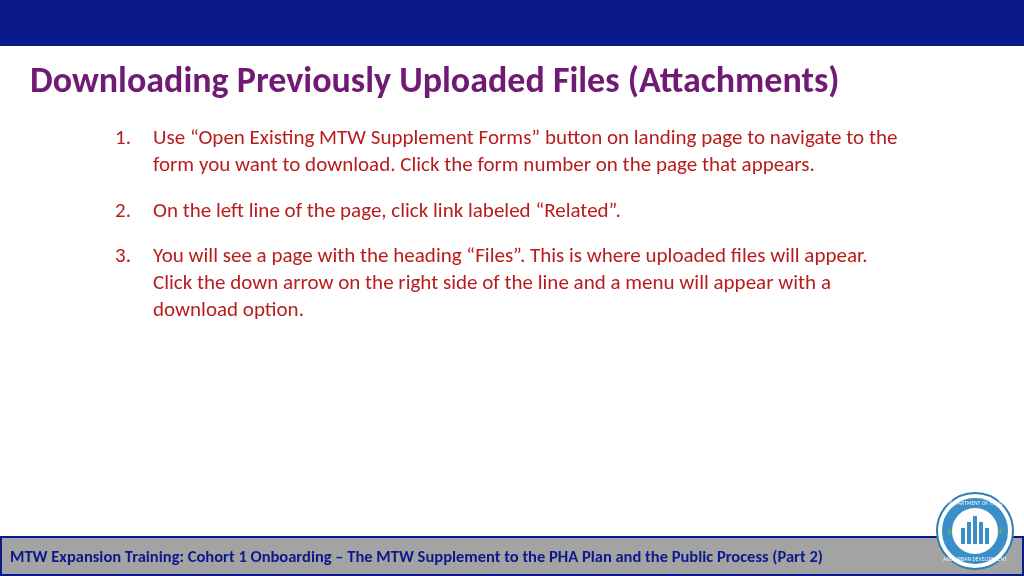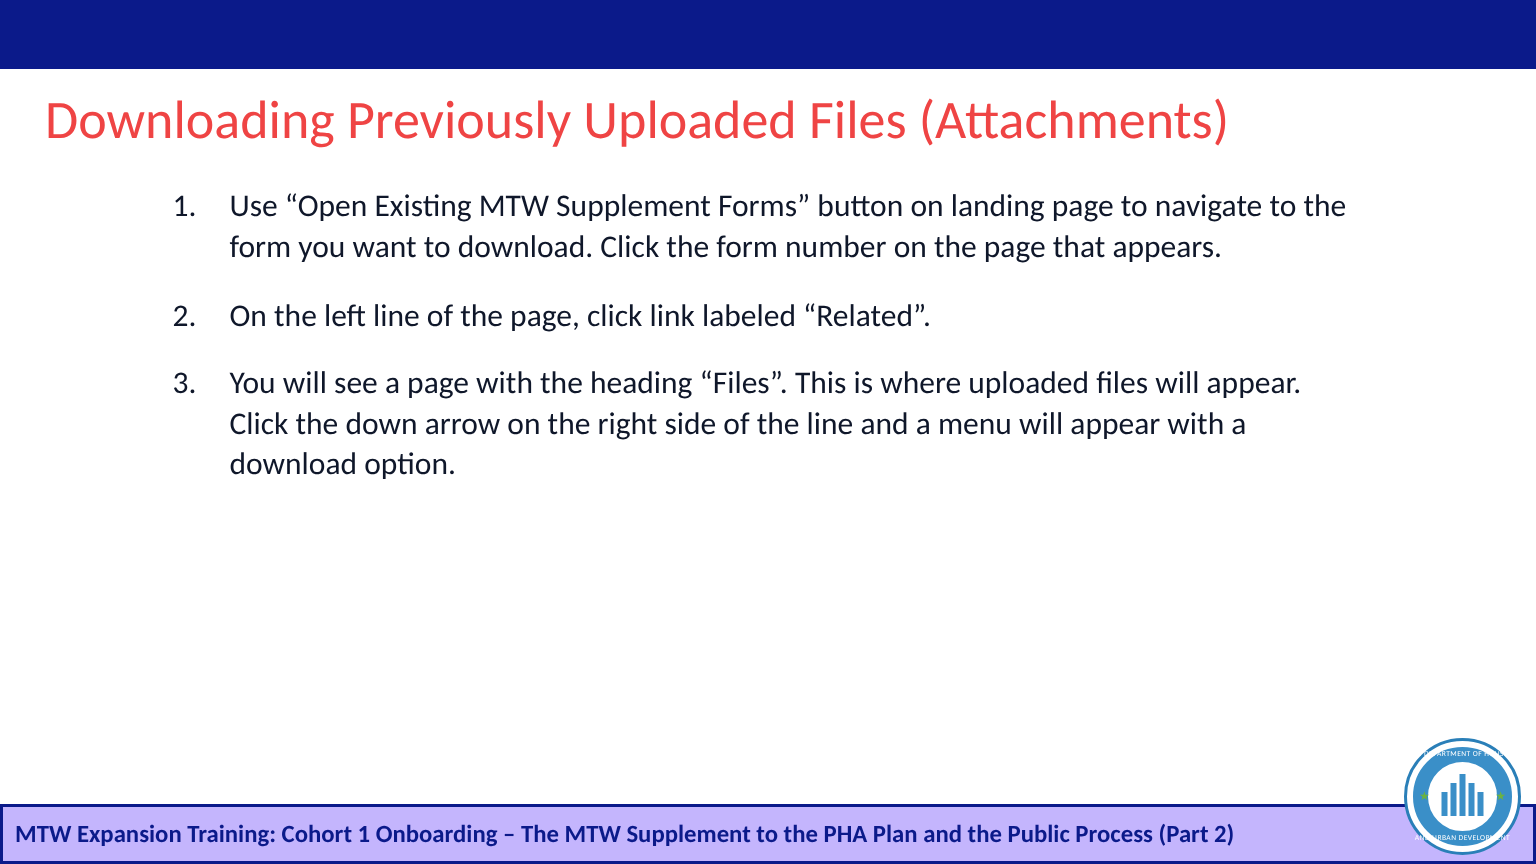--- a/index.html
+++ b/index.html
@@ -11,54 +11,54 @@
       position: relative;
       overflow: hidden;
     }
     .top-bar {
       width: 100%;
       height: 46px;
       background: #0b1a8a;
     }
     .slide-title {
       font-size: 36px;
-      color: #ef4444;
+      color: #701a75;
       padding: 12px 30px 0 30px;
-      font-weight: 400;
+      font-weight: 700;
     }
     .content {
       padding: 22px 115px 0 115px;
     }
     .step-list {
       list-style: none;
       counter-reset: step;
     }
     .step-item {
       counter-increment: step;
       font-size: 21px;
-      color: #0f172a;
+      color: #b91c1c;
       line-height: 1.3;
       margin-bottom: 18px;
       position: relative;
       padding-left: 38px;
     }
     .step-item::before {
       content: counter(step) ".";
       position: absolute;
       left: 0;
       top: 0;
       font-size: 21px;
     }
     .footer-bar {
       position: absolute;
       bottom: 0;
       left: 0;
       width: 100%;
       height: 40px;
-      background: #c4b5fd;
+      background: #a3a3a3;
       border: 2px solid #0b1a8a;
       display: flex;
       align-items: center;
       padding-left: 8px;
     }
     .footer-text {
       font-size: 16.5px;
       font-weight: 700;
       color: #0b1a8a;
     }

